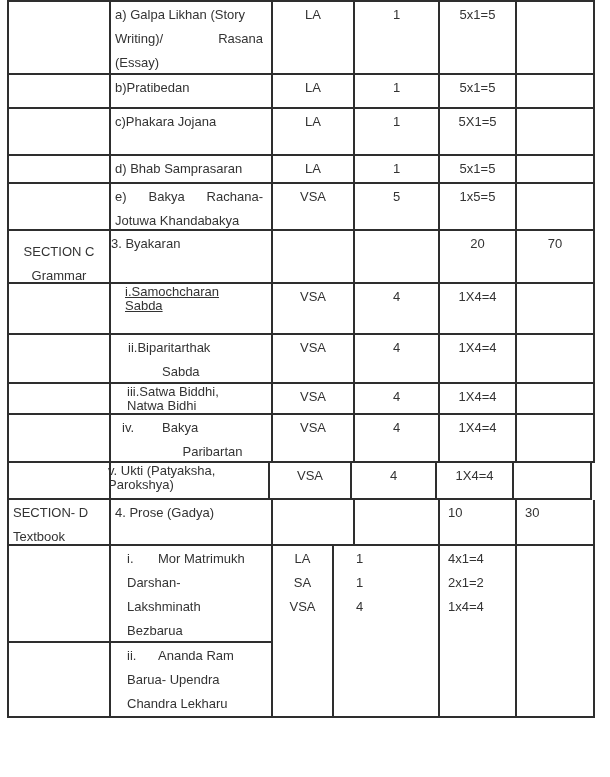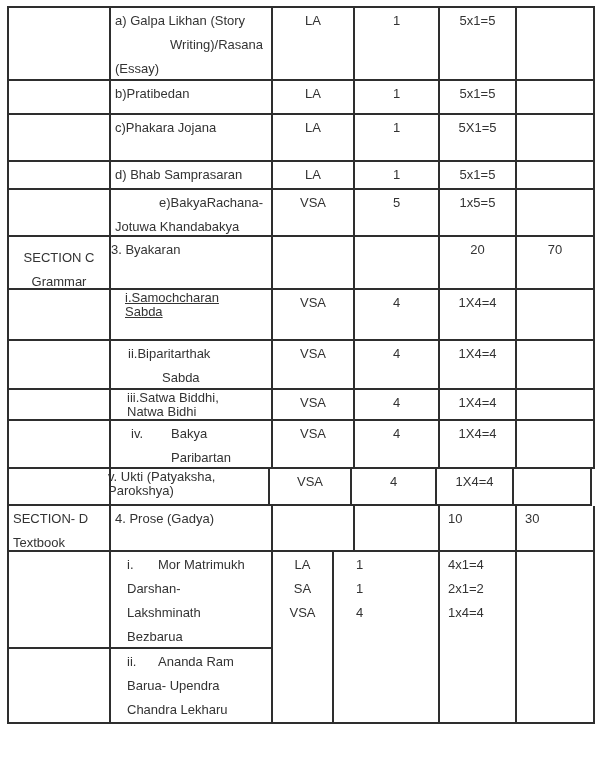--- a/index.html
+++ b/index.html
@@ -3,50 +3,50 @@
 <meta charset="utf-8">
 <style>
   html,body { margin:0; padding:0; background:#ffffff; }
   * { box-sizing:border-box; }
   .page {
     position:relative; width:610px; height:777px; background:#ffffff;
     font-family:"Liberation Sans","DejaVu Sans",sans-serif;
     font-size:13px; color:#333333; overflow:hidden;
   }
   .tbl {
-    position:absolute; left:7px; top:6px; width:588px;
+    position:absolute; left:7px; top:0; width:588px;
     border-top:2px solid #2e2e2e; border-left:2px solid #2e2e2e;
   }
   .row { display:flex; }
   .c {
     border-right:2px solid #2e2e2e; border-bottom:2px solid #2e2e2e;
     overflow:hidden;
   }
   .c1{width:102px} .c2{width:162px} .c3{width:82px}
   .c4{width:85px}  .c5{width:77px}  .c6{width:78px}
   .c3b{width:61px} .c4b{width:106px}
   .stack{ display:flex; flex-direction:column; width:264px;justify-content:center; }
   .ln { line-height:24px; white-space:nowrap; }
   .tight .ln { line-height:14px; }
   .tight { padding-top:3px; }
   .topic { padding:1px 8px 0 4px; }
-  .just { display:flex; justify-content:flex-end; white-space:normal; }
+  .just { display:flex; justify-content:space-between; white-space:normal; }
   .ctr { text-align:center; padding-top:1px; line-height:24px; }
   .sec { text-align:center; padding-top:9px; }
   .secL { padding:1px 0 0 4px; }
   .pl0  { padding-left:0; }
-  .pl11 { padding-left:20px; }
+  .pl11 { padding-left:11px; }
   .pl14 { padding-left:14px;text-decoration:underline; }
   .pl16 { padding-left:16px; }
   .pl17 { padding-left:17px; }
   .pl22 { padding-left:22px; padding-top:1px; }
   .pl8  { padding-left:8px;  padding-top:1px; }
   .ml13 { margin-left:13px; }
   .ml34 { margin-left:34px; }
-  .ml40 { margin-left:40px; }
+  .ml40 { margin-left:40px;text-align:center; }
   .ml31 { }
   .neg  { margin-left:-3px; }
   .mk   { display:inline-block; }
   .w40  { width:40px; }
   .w31  { width:31px; }
 </style>
 </head>
 <body>
 
 <div class="page">

